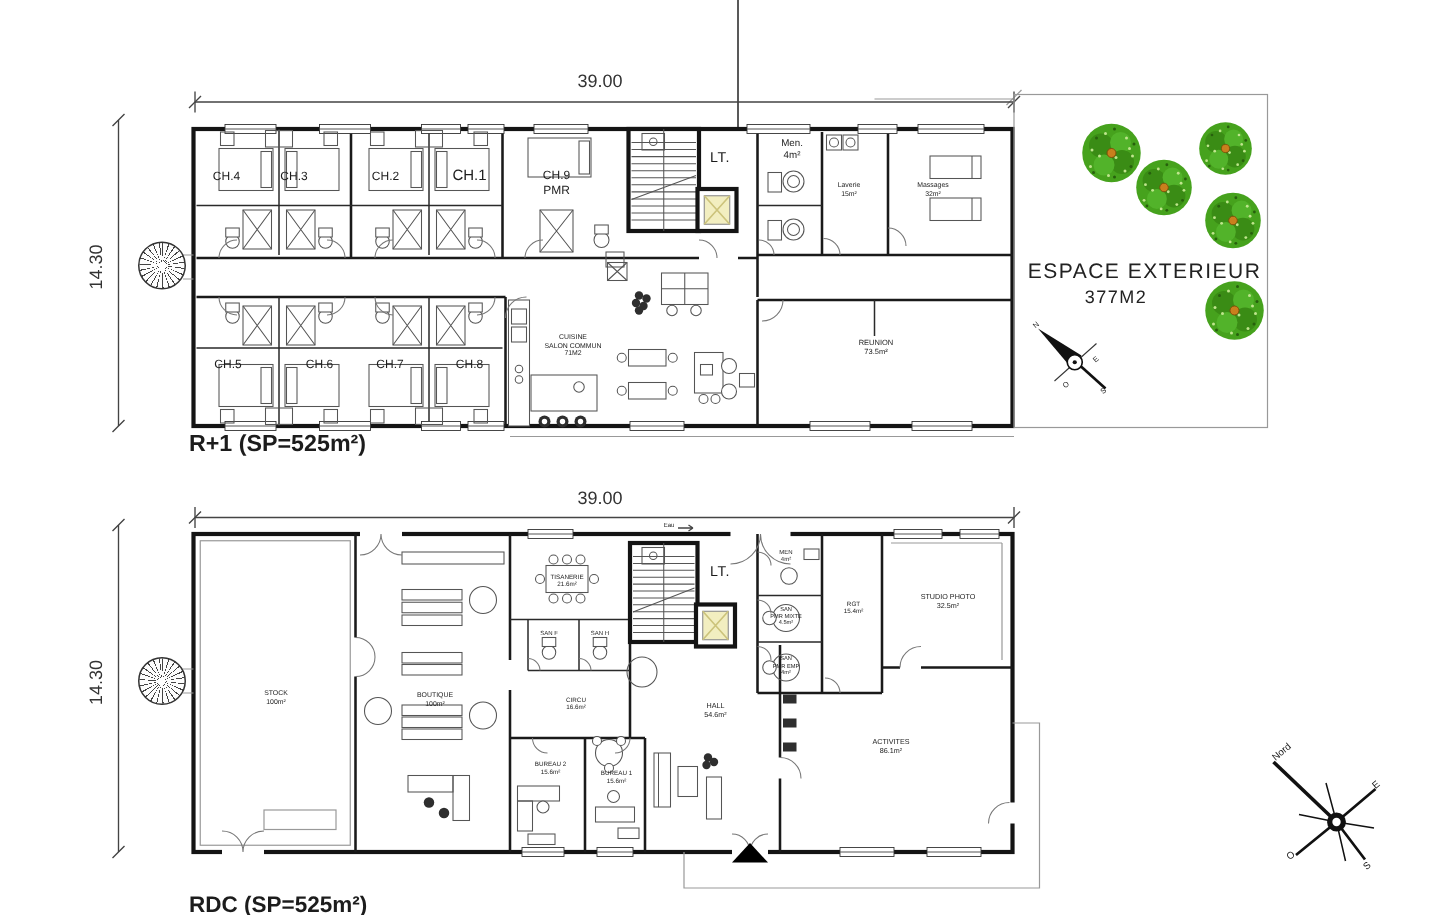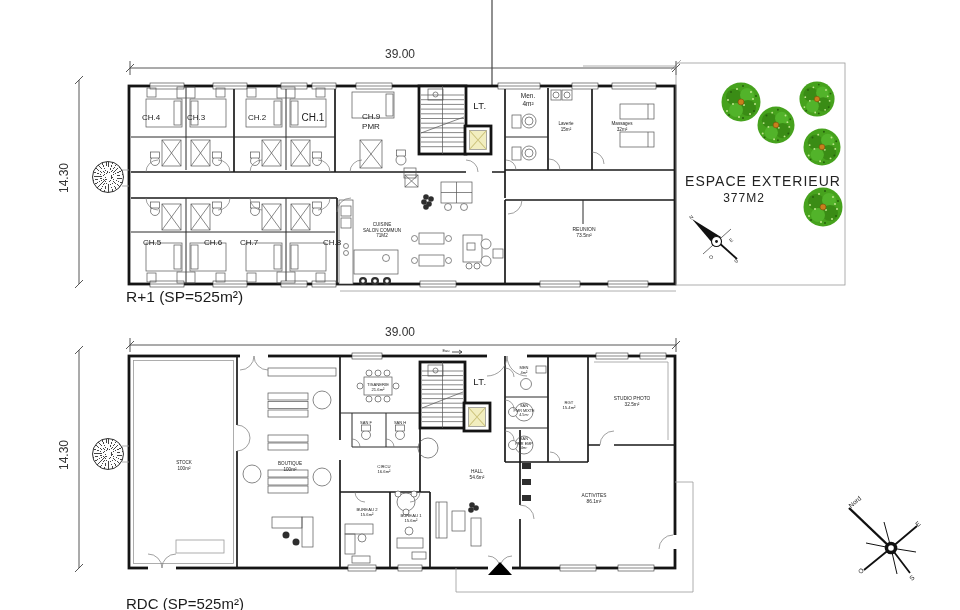--- a/index.html
+++ b/index.html
@@ -15,21 +15,21 @@
   .arc{stroke:#777;stroke-width:.7;fill:none}
   .win{stroke:#333;stroke-width:.6;fill:#fff}
   .dk{fill:#2e2e2e;stroke:none}
   .dim{stroke:#444;stroke-width:.9;fill:none}
   .gap{fill:#fff;stroke:none}
   .lbl{position:absolute;transform:translate(-50%,-50%);text-align:center;white-space:pre-line;
        line-height:1.2;color:#1c1c1c;}
   .lbl.left{transform:translate(0,-50%);text-align:left;}
   .rot{transform:translate(-50%,-50%) rotate(-90deg);}
   .rot40{transform:translate(-50%,-50%) rotate(-40deg);}
-  .b{font-weight:normal;}
+  .b{font-weight:bold;}
   .spiral{position:absolute;width:30px;height:30px;border-radius:50%;border:1px solid #333;
     background:radial-gradient(circle,#fff 0 2.5px,transparent 2.5px),
     repeating-conic-gradient(#444 0deg 3deg,#fdfdfd 3deg 16deg);}
 </style>
 </head>
 <body>
 
 <div id="canvas">
 <svg width="960" height="610" viewBox="0 0 960 610">
 
@@ -379,22 +379,22 @@
 <div class="spiral" style="left:92px;top:438px"></div>
 
 <div class="lbl" style="left:151px;top:118px;font-size:8px">CH.4</div>
 <div class="lbl" style="left:196px;top:118px;font-size:8px">CH.3</div>
 <div class="lbl" style="left:257px;top:118px;font-size:8px">CH.2</div>
 <div class="lbl" style="left:313px;top:118px;font-size:10px">CH.1</div>
 <div class="lbl" style="left:371px;top:122px;font-size:8px">CH.9
 PMR</div>
 <div class="lbl" style="left:152px;top:243px;font-size:8px">CH.5</div>
 <div class="lbl" style="left:213px;top:243px;font-size:8px">CH.6</div>
-<div class="lbl" style="left:249px;top:243px;font-size:8px">CH.7</div>
-<div class="lbl" style="left:332px;top:243px;font-size:8px">CH.8</div>
+<div class="lbl" style="left:260px;top:243px;font-size:8px">CH.7</div>
+<div class="lbl" style="left:313px;top:243px;font-size:8px">CH.8</div>
 <div class="lbl" style="left:480px;top:106px;font-size:9.5px;letter-spacing:.5px">LT.</div>
 <div class="lbl" style="left:528px;top:100px;font-size:6.5px">Men.
 4m²</div>
 <div class="lbl" style="left:566px;top:126px;font-size:4.6px">Laverie
 15m²</div>
 <div class="lbl" style="left:622px;top:126px;font-size:4.6px">Massages
 32m²</div>
 <div class="lbl" style="left:382px;top:230px;font-size:4.6px">CUISINE
 SALON COMMUN
 71M2</div>

